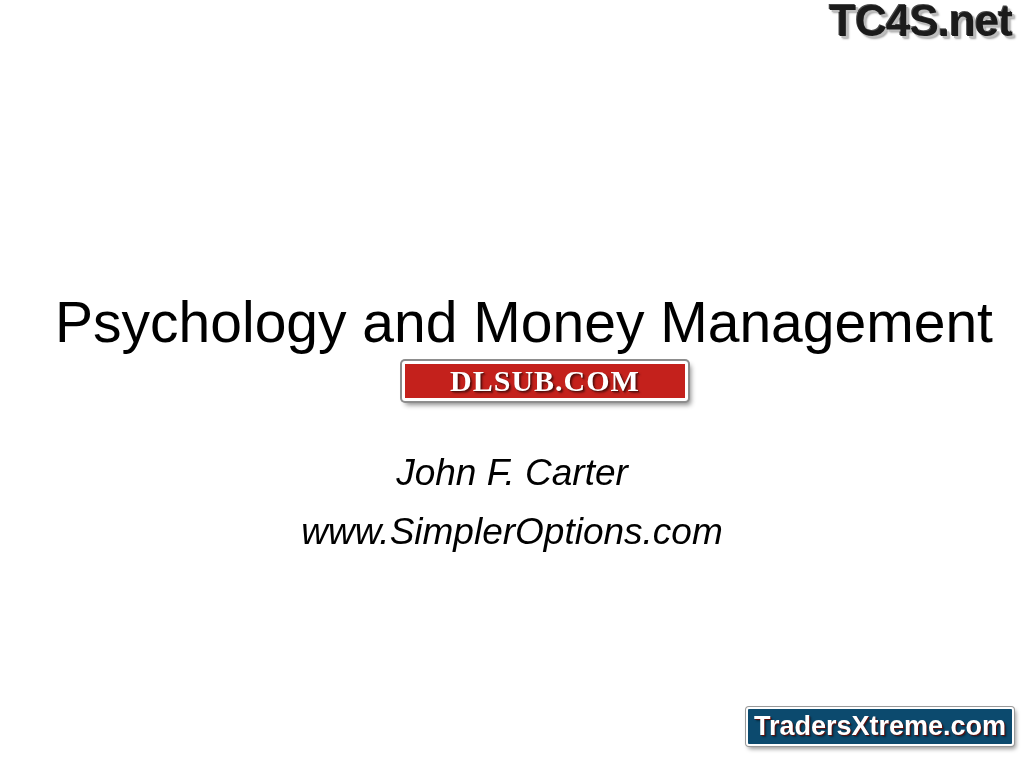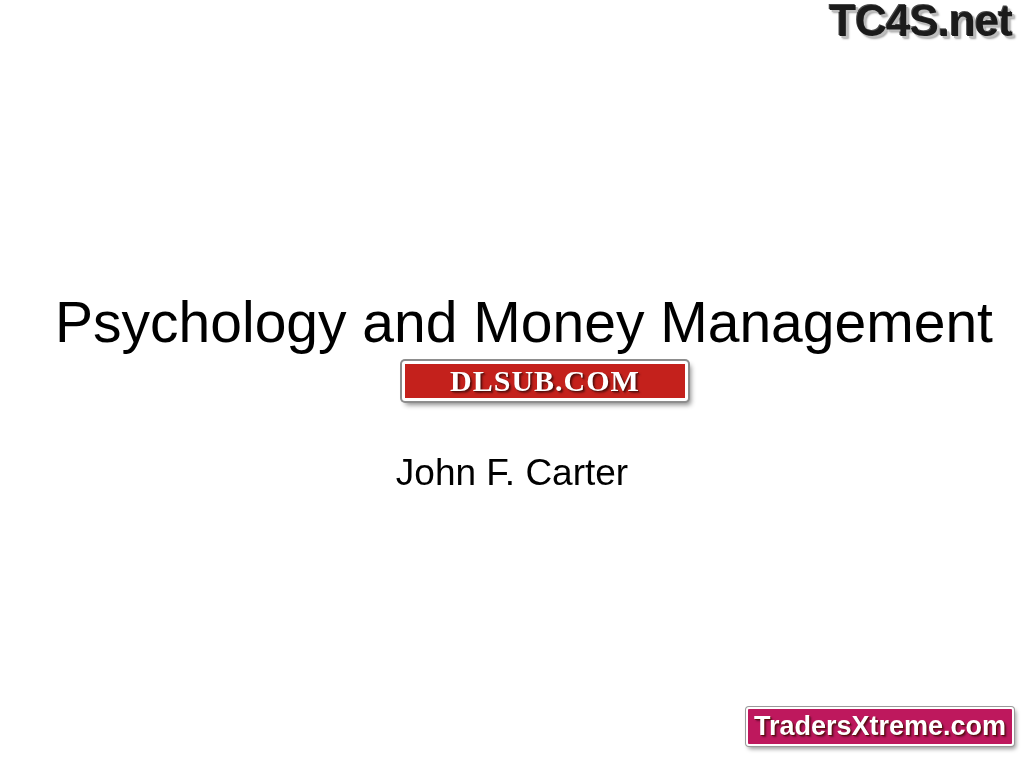--- a/index.html
+++ b/index.html
@@ -55,20 +55,21 @@
     width: 1024px;
     text-align: center;
     font-size: 37px;
     line-height: 1.6;
     font-weight: normal;
     color: #000000;
   }
   #slide-subtitle .sub-line {
     display: block;
     white-space: nowrap;
+    font-style: italic;
   }
 
   
   #dlsub-watermark {
     position: absolute;
     left: 366px;
     top: 361px;
     width: 286px;
     height: 40px;
     margin-left: 36px;
@@ -99,21 +100,21 @@
       2px 2px 2px rgba(0,0,0,0.5);
     white-space: nowrap;
   }
 
   
   #tradersxtreme-watermark {
     position: absolute;
     right: 10px;
     bottom: 22px;
     padding: 2px 6px;
-    background: #be185d;
+    background: #0c4a6e;
     border: 2px solid #ffffff;
     border-radius: 3px;
     box-shadow:
       0 0 0 1px #9a9a9a,
       2px 3px 4px rgba(0,0,0,0.4);
     font-family: "Liberation Sans", sans-serif;
     font-weight: bold;
     font-size: 27px;
     color: #ffffff;
     text-shadow:
@@ -129,15 +130,16 @@
 
 <h1 id="slide-title">Psychology and Money Management</h1>
 
 <div id="dlsub-watermark">
   <div class="dl-plate"></div>
   <div class="dl-text">DLSUB.COM</div>
 </div>
 
 <div id="slide-subtitle">
   <span class="sub-line">John F. Carter</span>
+  <span class="sub-line">www.SimplerOptions.com</span>
 </div>
 
 <div id="tradersxtreme-watermark">TradersXtreme.com</div>
 
 </body></html>

